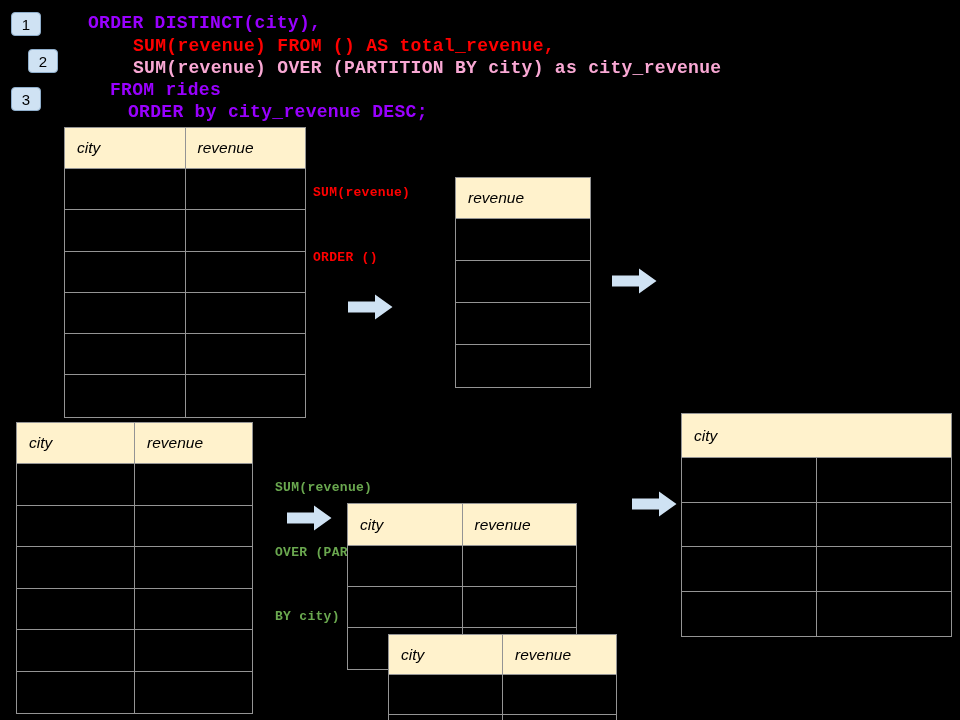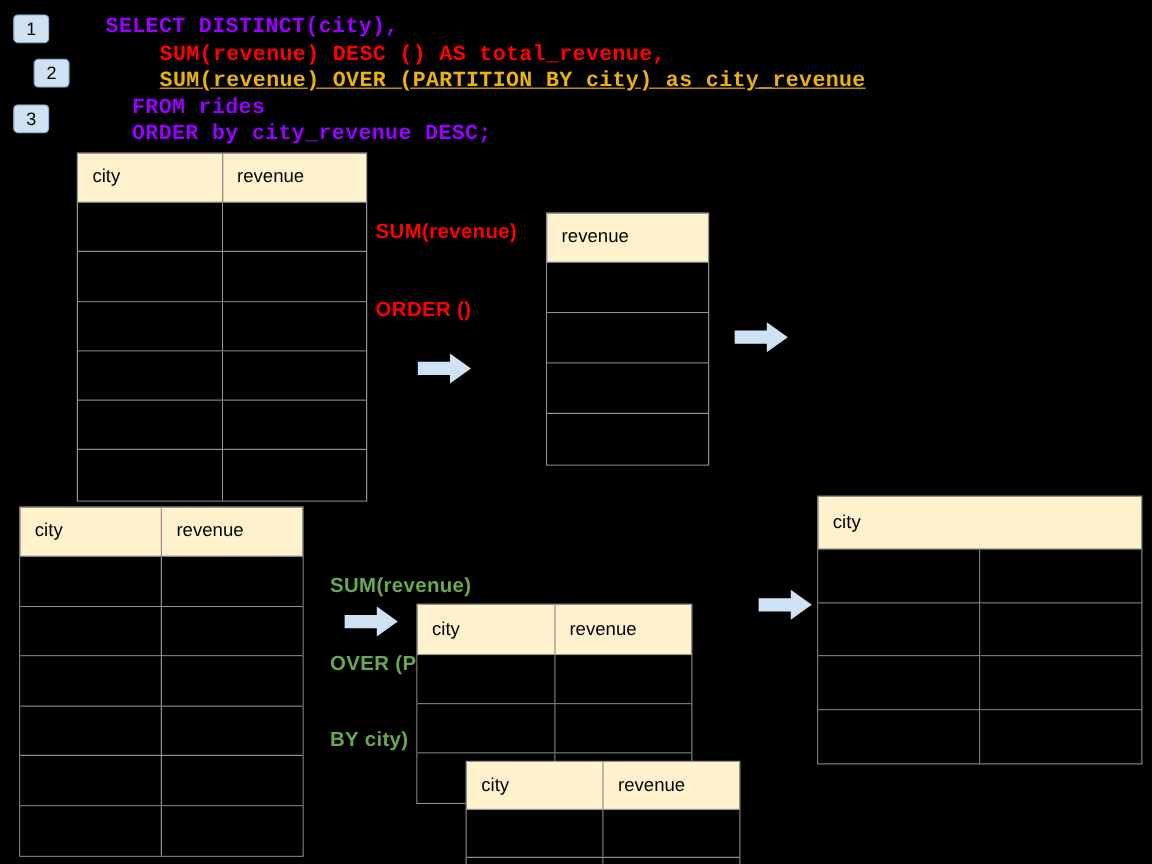--- a/index.html
+++ b/index.html
@@ -15,37 +15,37 @@
     position:absolute;
     font-family:"Liberation Mono","DejaVu Sans Mono",monospace;
     font-weight:bold;
     font-size:18px;
     letter-spacing:0.3px;
     white-space:pre;
     line-height:20px;
   }
   .purple{color:#9900FF;}
   .red{color:#FF0000;}
-  .green{color:#eab308;text-decoration:underline;}
+  .green{color:#f9a8d4;}
   .sql1{left:88px;top:13px;}
   .sql2{left:133px;top:36px;}
   .sql3{left:133px;top:58px;}
   .sql4{left:110px;top:80px;text-align:right;}
-  .sql5{left:110px;top:102px;}
+  .sql5{left:128px;top:102px;}
   .side-note{
     position:absolute;left:752px;top:37px;
     font-family:"Liberation Mono","DejaVu Sans Mono",monospace;
     font-weight:bold;font-size:15px;letter-spacing:0.6px;
     color:#9900FF;line-height:18px;white-space:pre;
   }
   .side-note span{display:block;}
   .label-note{
     position:absolute;
-    font-family:Liberation Sans, sans-serif;
-    font-weight:bold;font-size:17px;letter-spacing:0.3px;
+    font-family:Liberation Mono, monospace;
+    font-weight:bold;font-size:13px;letter-spacing:0.3px;
     line-height:21.5px;white-space:pre;
   }
   .label-note span{display:block;}
   .note-red{left:313px;top:139px;color:#FF0000;}
   .note-green{left:275px;top:434px;color:#6AA84F;}
   
   .badge{
     position:absolute;width:30px;height:24px;
     background:#CFE2F3;border:1px solid #8faecb;border-radius:4px;
     color:#000;font-size:15px;
@@ -60,20 +60,21 @@
     position:absolute;
     border:1px solid #949494;
     box-sizing:border-box;
     background:#000;
   }
   .trow{display:flex;}
   .cell{
     flex:1;box-sizing:border-box;
     border-right:1px solid #949494;
     border-bottom:1px solid #949494;
+    font-style:italic;
   }
   .cell:last-child{border-right:none;}
   .trow:last-child .cell{border-bottom:none;}
   .hcell{
     background:#FFF2CC;color:#000;
     font-size:15.5px;
     display:flex;align-items:center;
     padding-left:12px;
     height:var(--hh);
   }
@@ -93,22 +94,22 @@
 </style>
 </head>
 <body>
 
 <div id="canvas">
 
   <div class="badge badge1">1</div>
   <div class="badge badge2">2</div>
   <div class="badge badge3">3</div>
 
-  <div class="code purple sql1">SELECT DISTINCT(city),</div>
-  <div class="code red sql2">SUM(revenue) DESC () AS total_revenue,</div>
+  <div class="code purple sql1">ORDER DISTINCT(city),</div>
+  <div class="code red sql2">SUM(revenue) FROM () AS total_revenue,</div>
   <div class="code green sql3">SUM(revenue) OVER (PARTITION BY city) as city_revenue</div>
   <div class="code purple sql4">FROM rides</div>
   <div class="code purple sql5">ORDER by city_revenue DESC;</div>
 
 
   <div class="label-note note-red">
     <span>SUM(revenue)</span>
     <span>ORDER ()</span>
   </div>
 

